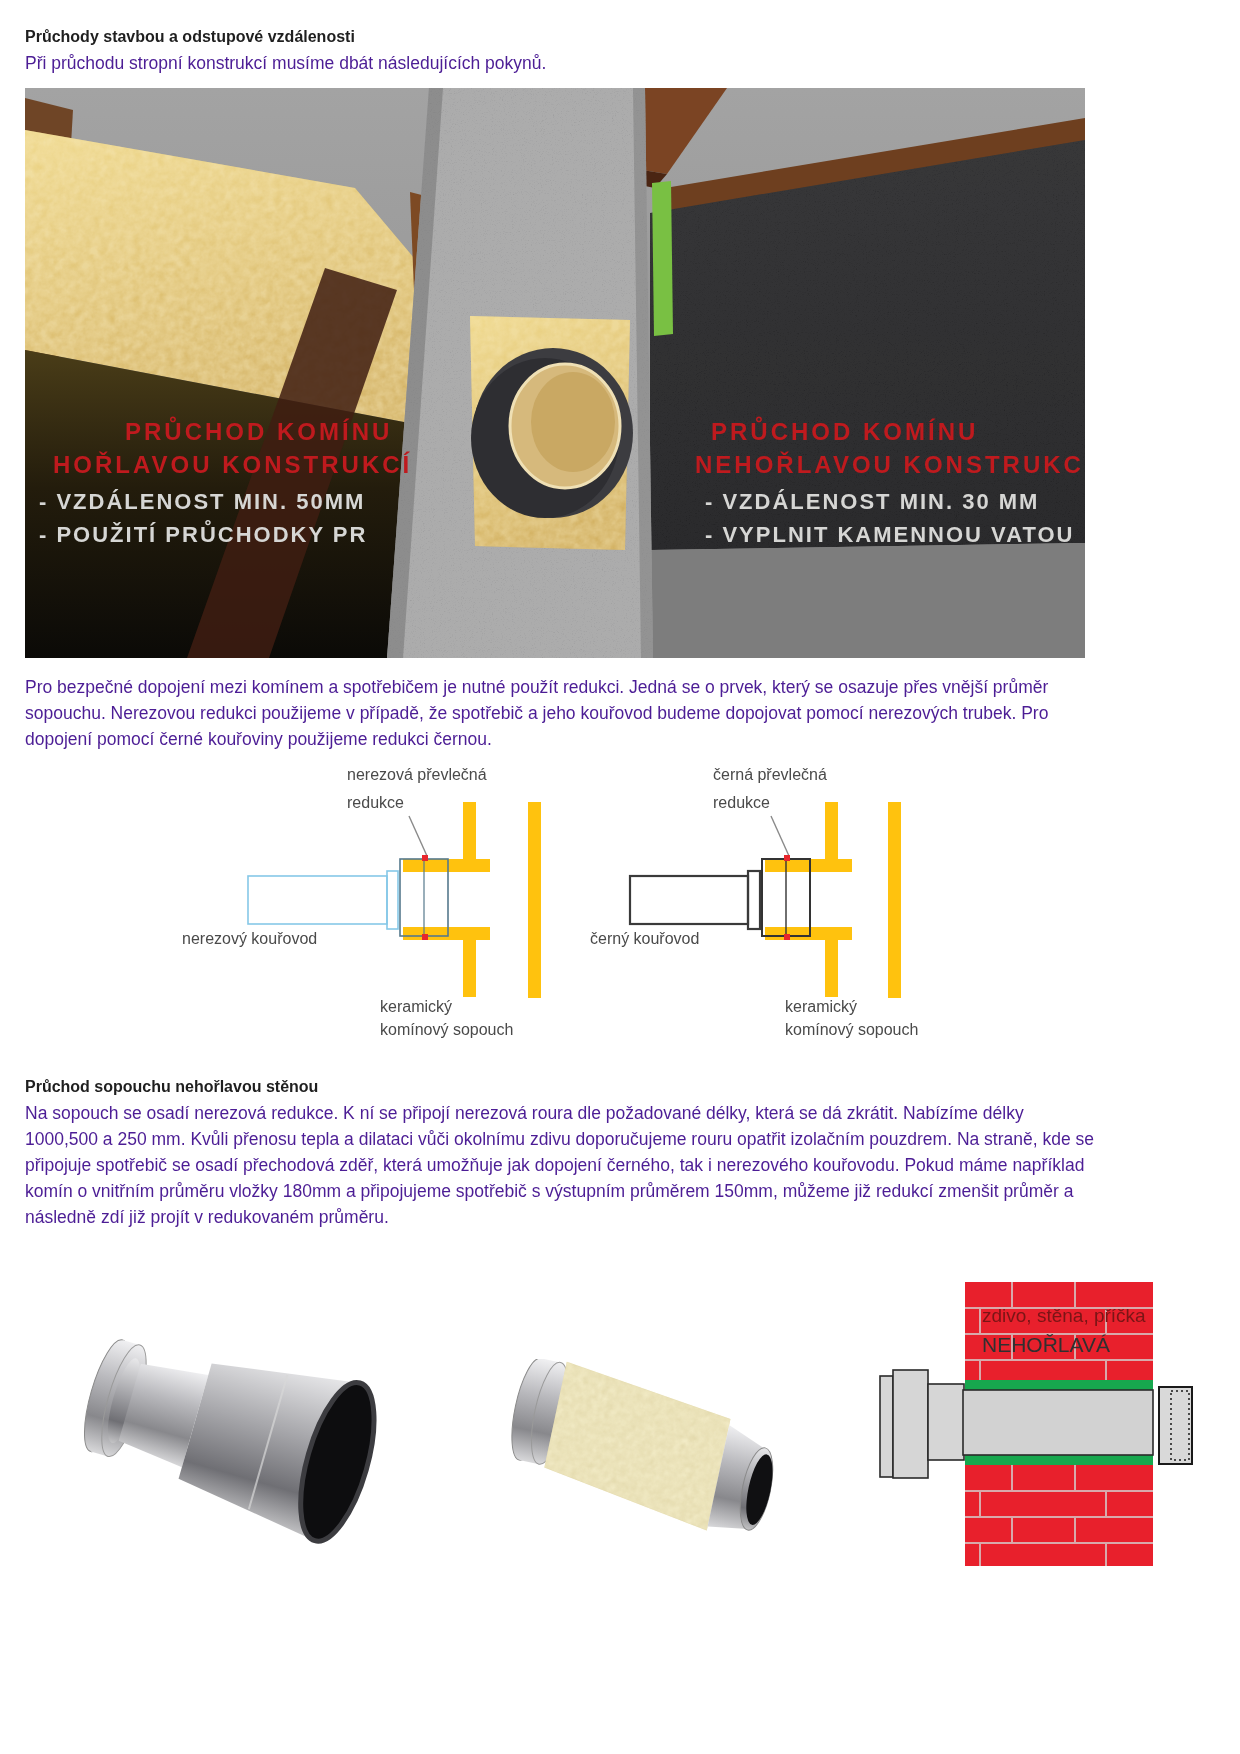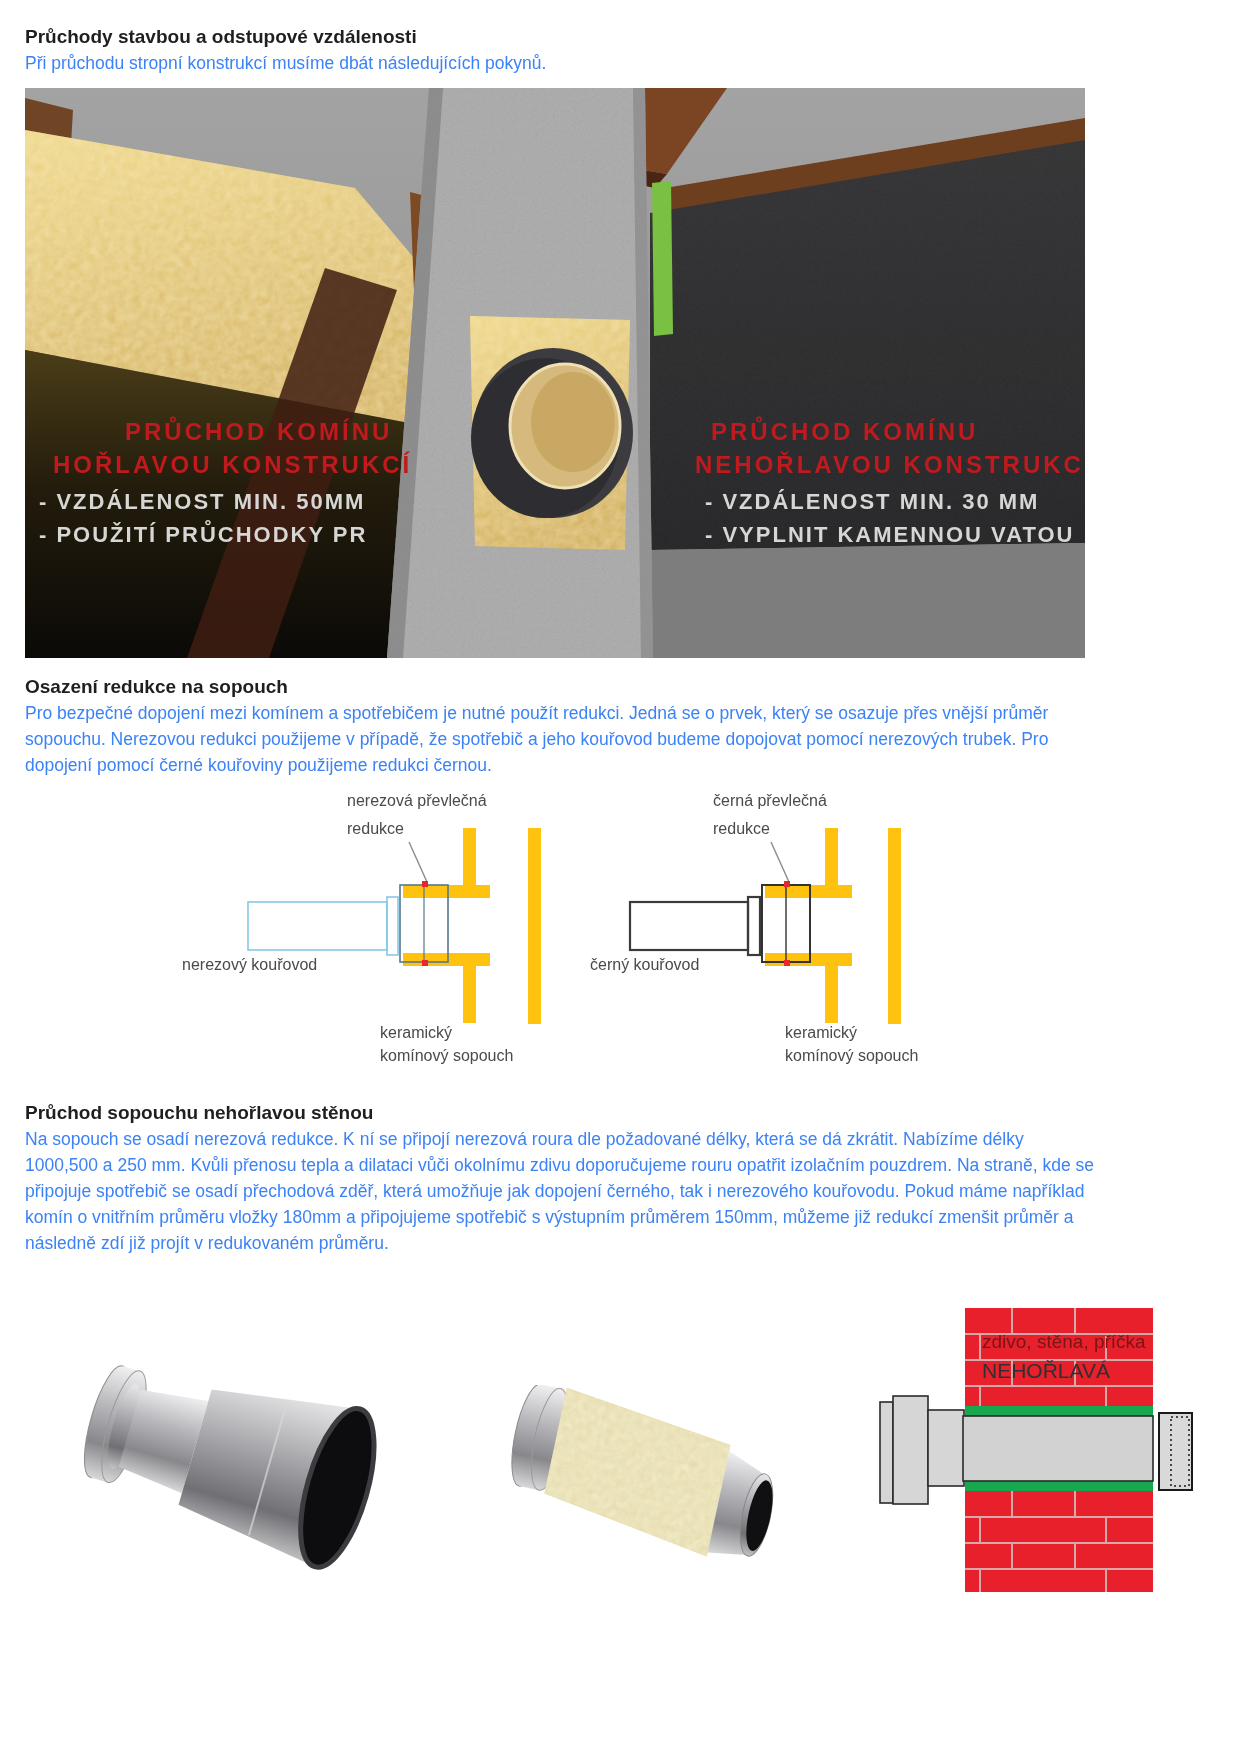--- a/index.html
+++ b/index.html
@@ -1,19 +1,19 @@
 <!DOCTYPE html>
 <html lang="cs"><head>
 <meta charset="utf-8">
 <style>
   html,body{margin:0;padding:0;background:#ffffff;}
   body{width:1240px;min-height:1754px;font-family:"Liberation Sans",sans-serif;color:#3a3a3a;}
   .page{padding:24px 25px 20px 25px;}
-  h2{font-size:19px;font-weight:700;color:#1f1f1f;margin:0;line-height:26px;}
-  .bodytext{font-size:17.5px;line-height:26px;margin:0;width:1075px;color:#3b82f6;}
+  h2{font-size:16px;font-weight:700;color:#1f1f1f;margin:0;line-height:26px;}
+  .bodytext{font-size:17.5px;line-height:26px;margin:0;width:1075px;color:#4c1d95;}
   .block-line{display:block;}
   .hero{display:block;margin-top:12px;}
   .sec{margin-top:16px;}
   .dia-row{display:block;margin-top:12px;}
   .bottom-row{display:flex;align-items:flex-end;margin-top:44px;}
   .hero-red{fill:#bf1a1e;font-weight:700;font-size:24px;letter-spacing:3px;font-family:"Liberation Sans",sans-serif;}
   .hero-white{fill:#d6d6d4;font-weight:700;font-size:22px;letter-spacing:2px;font-family:"Liberation Sans",sans-serif;}
   .dlabel{fill:#4a4a4a;font-size:16px;font-family:"Liberation Sans",sans-serif;}
   .sop{fill:#ffc20e;}
   .bluepipe{fill:none;stroke:#86c8e8;stroke-width:1.6;}
@@ -104,21 +104,20 @@
     <text class="hero-white" x="14" y="421">- VZDÁLENOST MIN. 50MM</text>
     <text class="hero-white" x="14" y="454">- POUŽITÍ PRŮCHODKY PR</text>
 
     <text class="hero-red" x="686" y="352">PRŮCHOD KOMÍNU</text>
     <text class="hero-red" x="670" y="385">NEHOŘLAVOU KONSTRUKCÍ</text>
     <text class="hero-white" x="680" y="421">- VZDÁLENOST MIN. 30 MM</text>
     <text class="hero-white" x="680" y="454">- VYPLNIT KAMENNOU VATOU</text>
   </svg>
 
   <div class="sec">
-    <h2>Osazení redukce na sopouch</h2>
     <p class="bodytext">Pro bezpečné dopojení mezi komínem a spotřebičem je nutné použít redukci. Jedná se o prvek, který se osazuje přes vnější průměr sopouchu. Nerezovou redukci použijeme v případě, že spotřebič a jeho kouřovod budeme dopojovat pomocí nerezových trubek. Pro dopojení pomocí černé kouřoviny použijeme redukci černou.</p>
   </div>
 
   <svg class="dia-row" width="1190" height="290" viewBox="0 0 1190 290">
 
     <g>
       <text class="dlabel" x="322" y="16">nerezová převlečná</text>
       <text class="dlabel" x="322" y="44">redukce</text>
       <line x1="384" y1="52" x2="402" y2="92" stroke="#8a8a8a" stroke-width="1.4"></line>
 

